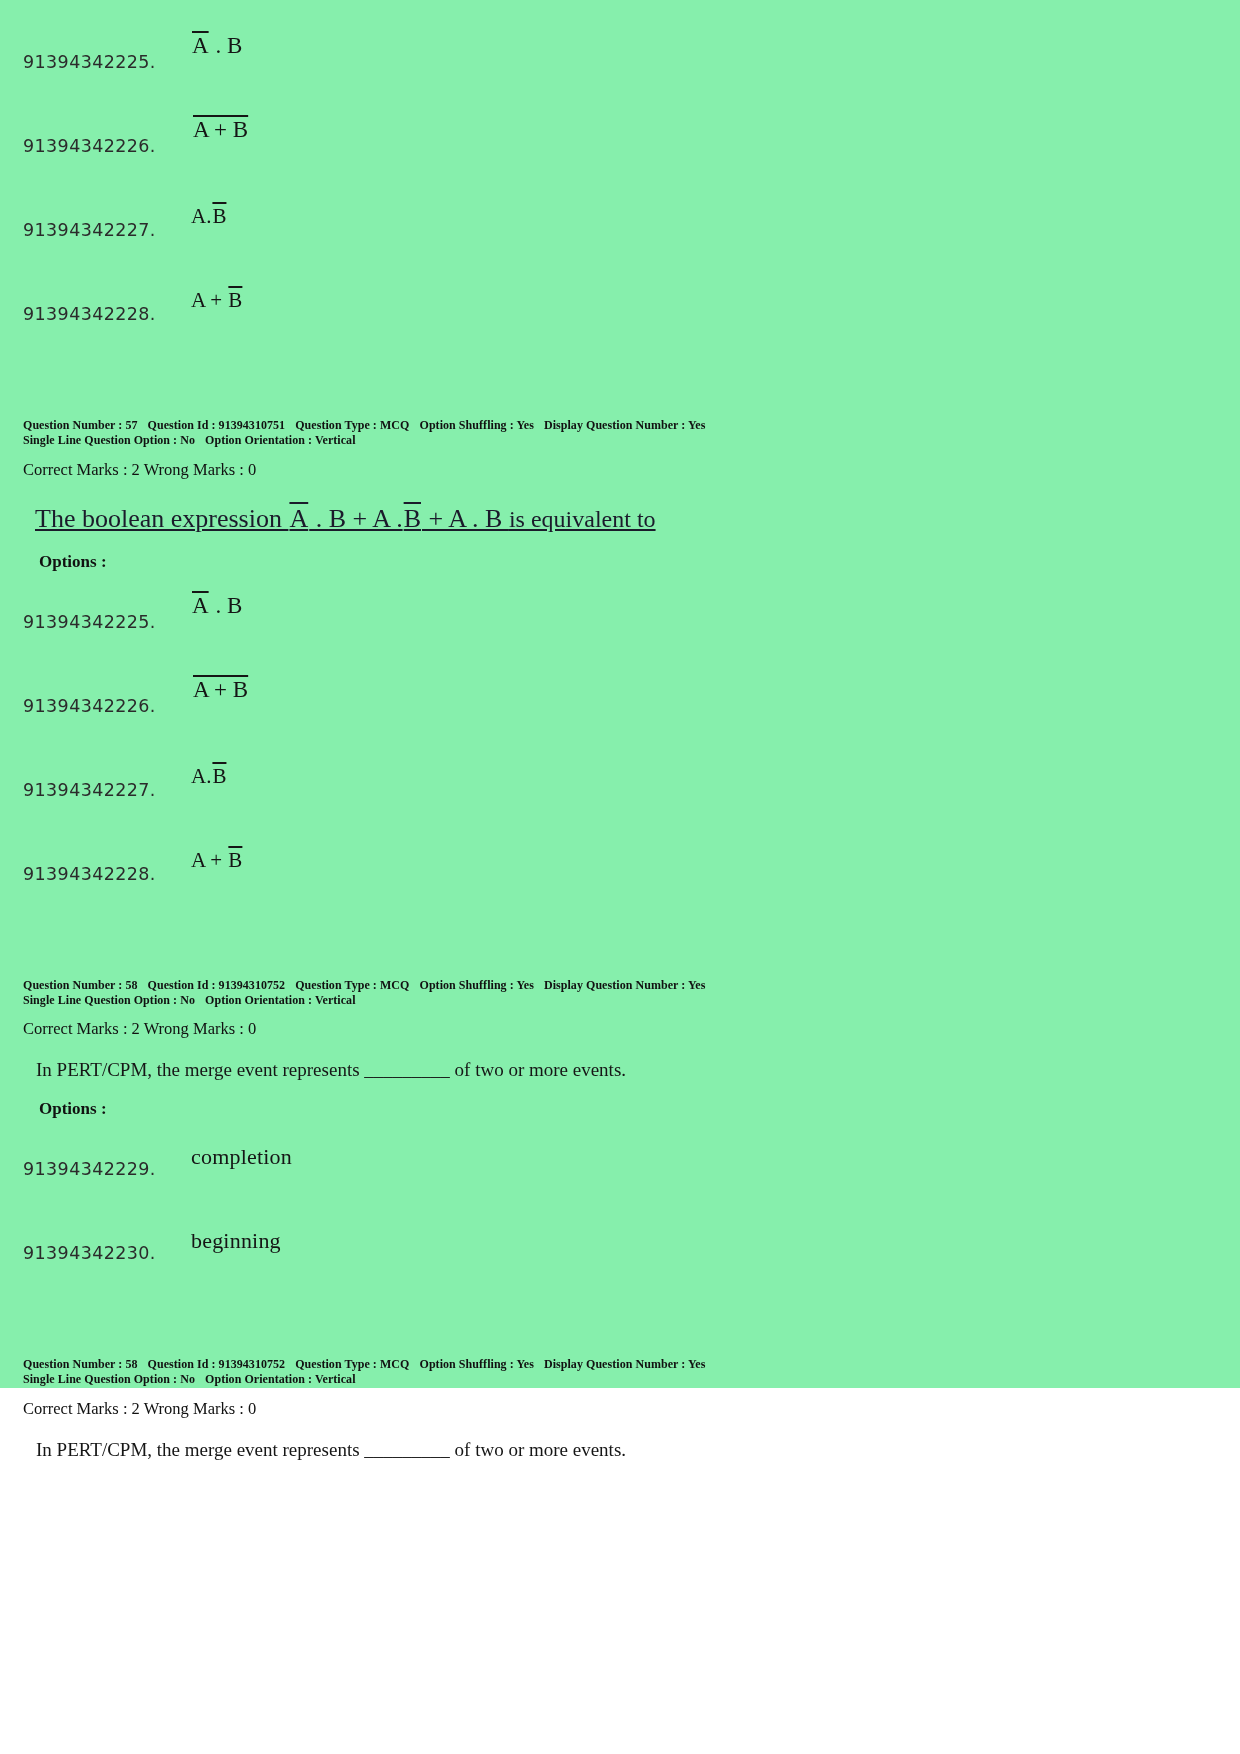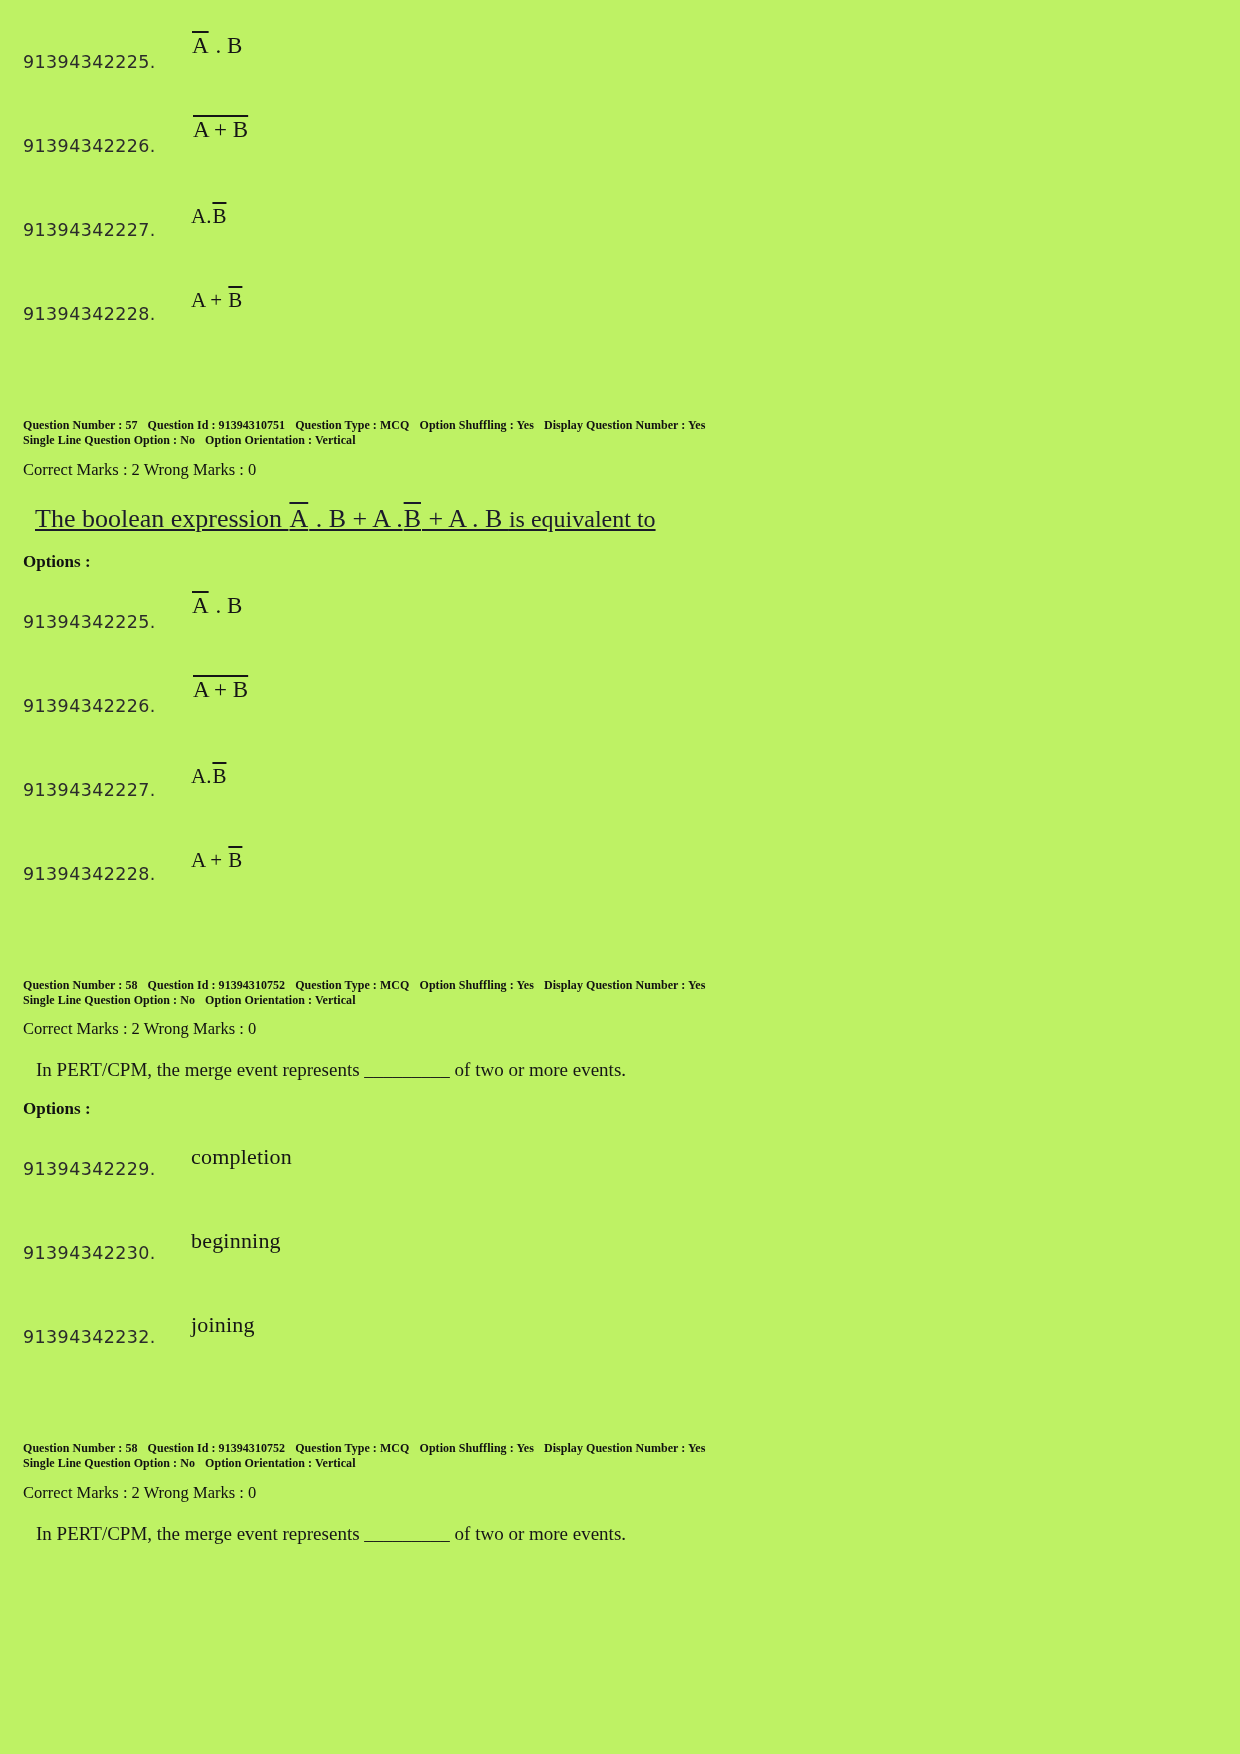--- a/index.html
+++ b/index.html
@@ -12,22 +12,22 @@
     height: 1754px;
     position: relative;
     font-family: "Liberation Serif", serif;
     color: #1a1a1a;
     overflow: hidden;
   }
 
   .page {
     position: relative;
     width: 1240px;
-    height: 1754px;
-    background: #bef264;
+    height: 1388px;
+    background: #86efac;
   }
 
   
   .opt-row {
     position: relative;
     display: flex;
     align-items: flex-start;
     margin: 0;
     padding: 0;
     height: 84px;
@@ -103,21 +103,21 @@
   .stem-small {
     margin: 19px 0 0 36px;
     font-family: "Liberation Serif", serif;
     font-size: 19px;
     color: #161616;
     line-height: 1.3;
     white-space: nowrap;
   }
 
   .options-label {
-    margin: 16px 0 0 23px;
+    margin: 16px 0 0 39px;
     font-family: "Liberation Serif", serif;
     font-weight: bold;
     font-size: 17px;
     color: #111;
   }
 
   .spacer-lg { height: 56px; }
 </style>
 </head>
 <body>
@@ -250,24 +250,20 @@
       <div class="opt-id">91394342229.</div>
       <div class="opt-body word">completion</div>
     </div>
 
     <div class="opt-row">
       <div class="opt-id">91394342230.</div>
       <div class="opt-body word">beginning</div>
     </div>
 
 
-    <div class="opt-row">
-      <div class="opt-id">91394342232.</div>
-      <div class="opt-body word">joining</div>
-    </div>
 
   </div>
 
   <div class="spacer-lg"></div>
 
   <div>
 
     <div class="meta">
       <span>Question Number :</span>
       <span>58</span><span class="sp"></span>

